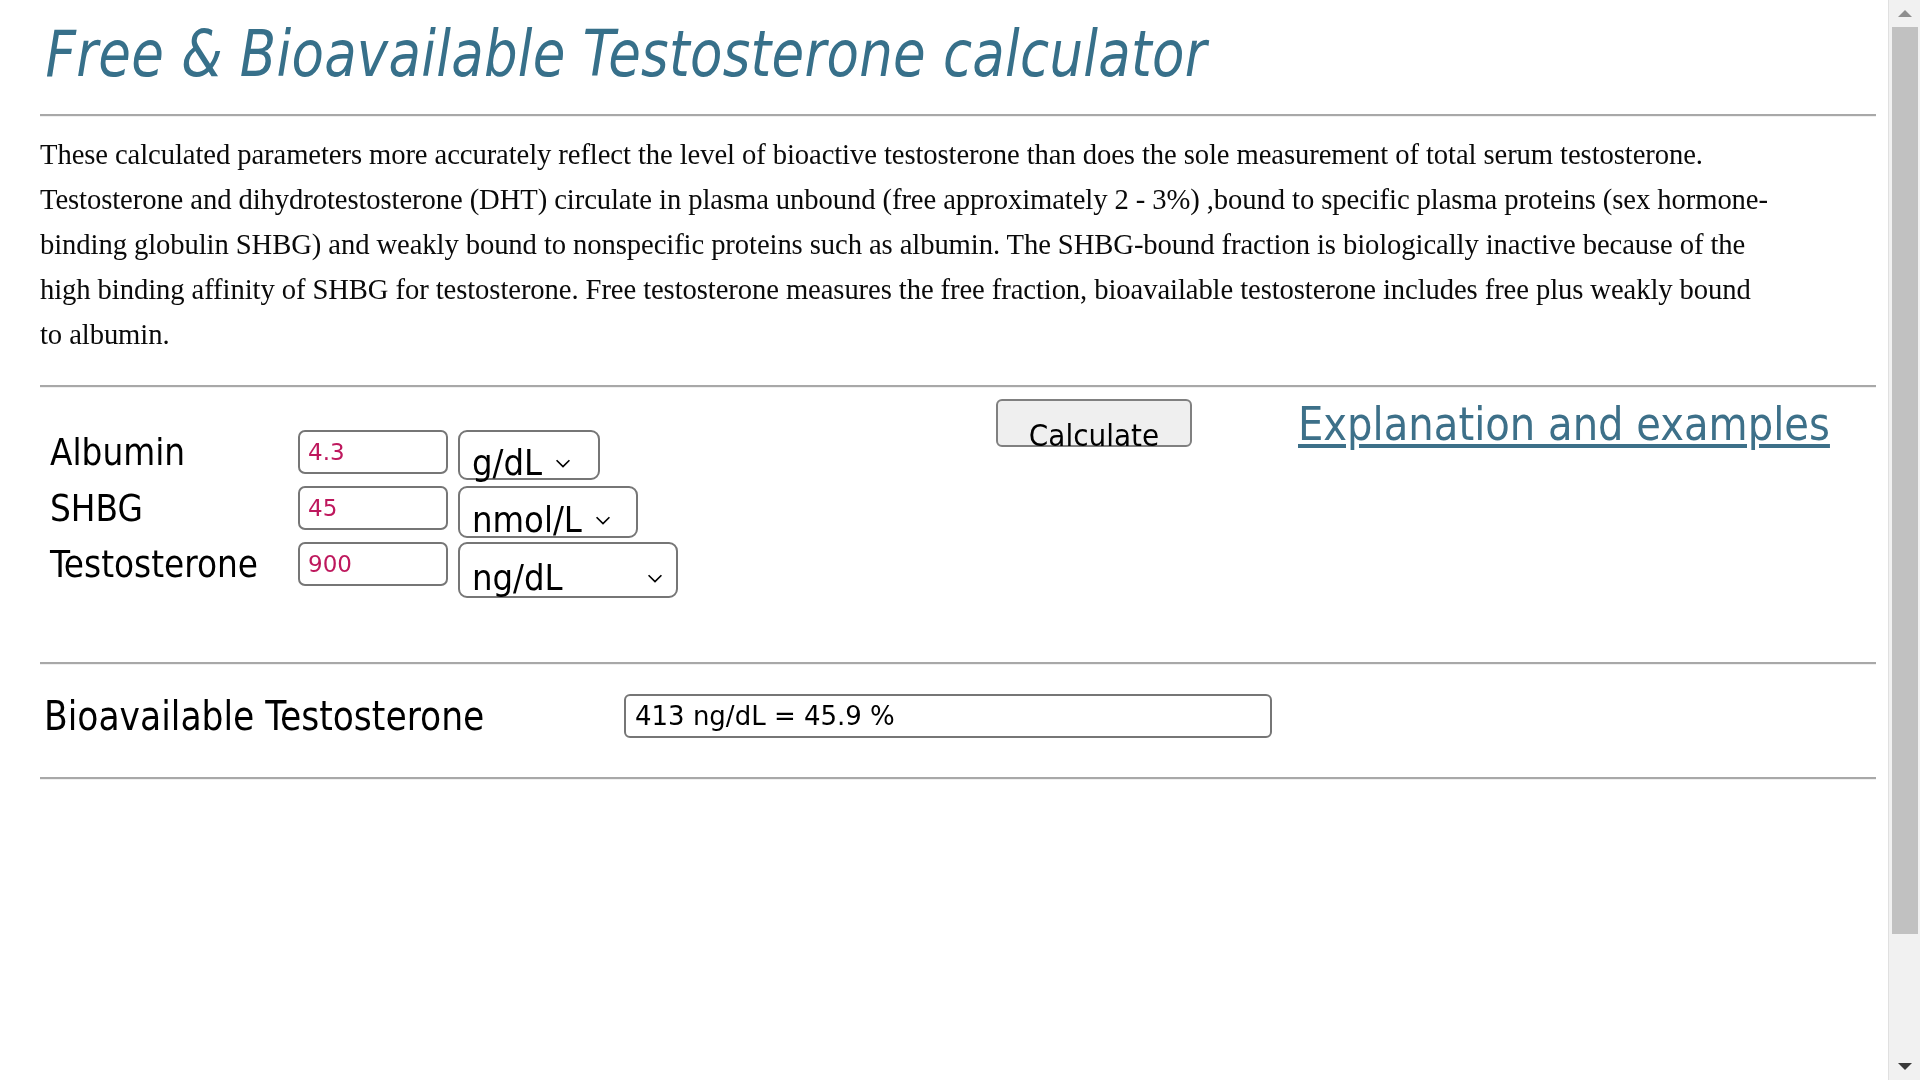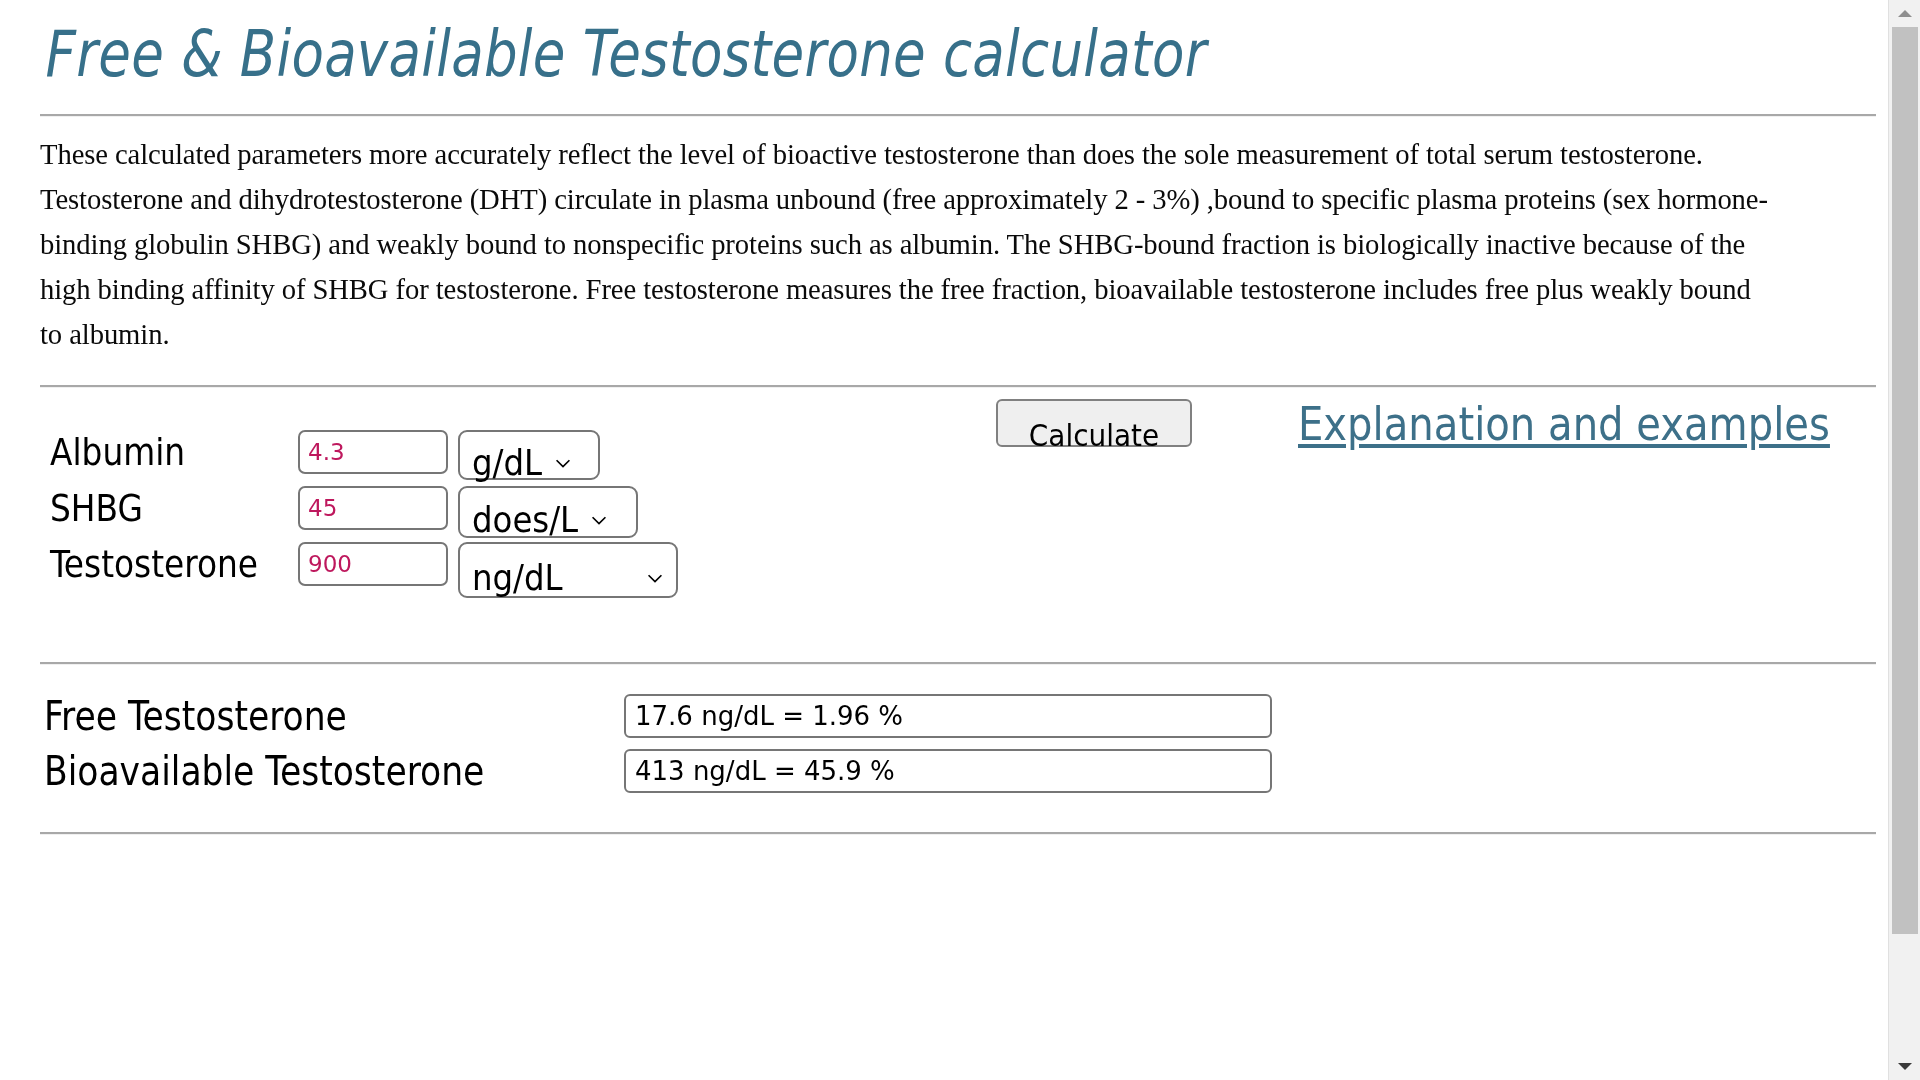--- a/index.html
+++ b/index.html
@@ -287,21 +287,21 @@
             <svg class="chev" viewBox="0 0 24 24">
               <path d="M5 9 L12 16 L19 9" fill="none" stroke="#000" stroke-width="1.8"></path>
             </svg>
           </div>
         </div>
 
         <div class="row r-shbg">
           <span class="row-label">SHBG</span>
           <input class="num-field" type="text" value="45" style="">
           <div class="unit-select sel-shbg">
-            <span class="sel-text">does/L</span>
+            <span class="sel-text">nmol/L</span>
             <svg class="chev" viewBox="0 0 24 24">
               <path d="M5 9 L12 16 L19 9" fill="none" stroke="#000" stroke-width="1.8"></path>
             </svg>
           </div>
         </div>
 
         <div class="row r-testo">
           <span class="row-label">Testosterone</span>
           <input class="num-field" type="text" value="900" style="">
           <div class="unit-select sel-testo">
@@ -317,24 +317,20 @@
       <button class="calc-button">Calculate</button>
 
       <a class="explain-link" href="#">Explanation and examples</a>
 
     </div>
 
     <hr class="divider div-3">
 
     <div class="results">
 
-      <div class="res-row res-free">
-        <span class="res-label">Free Testosterone</span>
-        <div class="res-box">17.6 ng/dL  =  1.96 %</div>
-      </div>
 
       <div class="res-row res-bio">
         <span class="res-label">Bioavailable Testosterone</span>
         <div class="res-box">413 ng/dL  =  45.9 %</div>
       </div>
 
     </div>
 
     <hr class="divider div-4">
 

